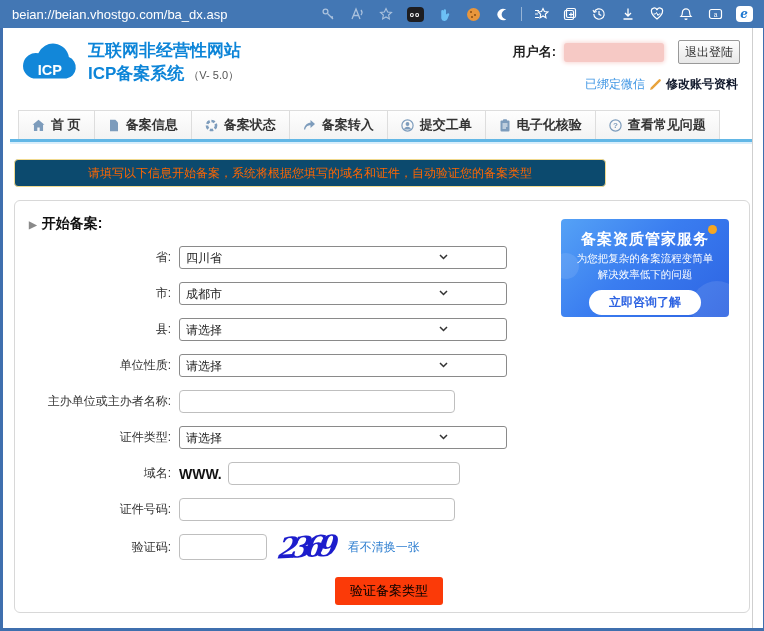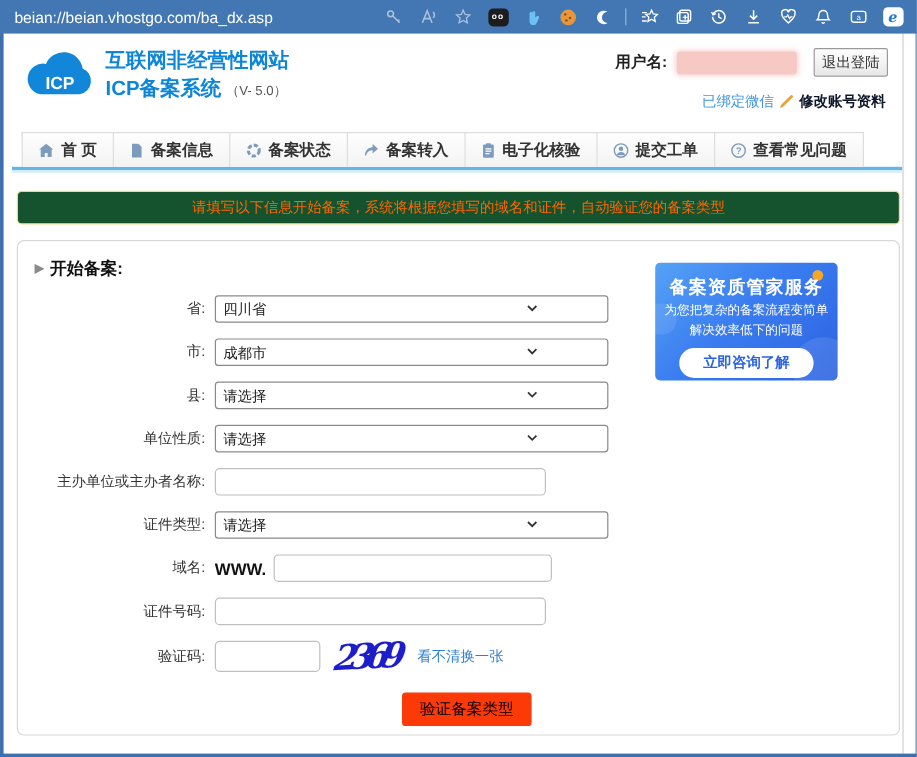--- a/index.html
+++ b/index.html
@@ -63,22 +63,22 @@
     background:linear-gradient(#fefefe,#f3f3f3); border-top:1px solid #ddd; border-left:1px solid #ddd;
     font-size:13px; color:#333; font-weight:bold; cursor:pointer; white-space:nowrap;
   }
   .tab:last-child { border-right:1px solid #ddd; }
   .tab .ticon { display:flex; }
   .nav-line1 { height:3px; background:#62b7e6; margin-left:10px; }
   .nav-line2 { height:2px; background:#d9eefb; margin-left:10px; }
 
   
   .notice {
-    margin:15px 2px 0 14px; width:736px; height:28px; line-height:26px;
-    background:#14532d; border:1px solid #f0d98f; border-radius:4px;
+    margin:15px 2px 0 14px; width:592px; height:28px; line-height:26px;
+    background:#0c4a6e; border:1px solid #f0d98f; border-radius:4px;
     text-align:center; color:#ff6600; font-size:12px;
   }
 
   
   .panel {
     position:relative; margin:13px 2px 0 14px; width:736px; height:413px;
     background:#fff; border:1px solid #d8d8d8; border-radius:6px; padding:14px 0 0 14px;
   }
   .ptitle { display:flex; align-items:center; gap:5px; font-size:14px; font-weight:bold; color:#111; }
   .parrow { color:#8a8a8a; font-size:10px; }
@@ -106,21 +106,21 @@
   }
   .refresh { margin-left:16px; color:#2f7fd0; font-size:12px; text-decoration:none; cursor:pointer; }
   .submit {
     display:block; margin:17px auto 0 auto; padding:5px 15px;
     background:#fb3a08; color:#000000; border:none; border-radius:3px; font-size:13px; cursor:pointer;
     font-family:"Liberation Sans", sans-serif;
   }
 
   
   .promo {
-    position:absolute; left:531px; top:18px; width:152px; height:98px; border-radius:4px;
+    position:absolute; left:546px; top:18px; width:168px; height:98px; border-radius:4px;
     background:linear-gradient(135deg,#55a2f6 0%, #3a7df0 45%, #2d63e2 100%);
     overflow:hidden; text-align:center; color:#fff;
   }
   .promo .dot { position:absolute; width:9px; height:9px; border-radius:50%; background:#f5a623; right:12px; top:6px; }
   .promo .bub1 { position:absolute; width:52px; height:52px; border-radius:50%; background:rgba(255,255,255,.10); right:-14px; bottom:-16px; }
   .promo .bub2 { position:absolute; width:26px; height:26px; border-radius:50%; background:rgba(255,255,255,.10); left:-8px; top:34px; }
   .ptit { margin-top:11px; font-size:15px; font-weight:bold; letter-spacing:1px; position:relative; }
   .pl1 { margin-top:3px; font-size:10.5px; position:relative; }
   .pl2 { margin-top:2px; font-size:10.5px; position:relative; }
   .pbtn {
@@ -281,37 +281,37 @@
     <div class="tab">
       <span class="ticon">
           <svg width="13" height="12" viewBox="0 0 13 12" fill="#7d9cbc">
             <path d="M1 10 C1.8 5 5.5 3.8 7.5 3.7 L7.5 1 L12 5 L7.5 9 L7.5 6.2 C5.5 6.2 3 6.8 2 11 Z"></path>
           </svg>
         </span>
       <span>备案转入</span>
     </div>
     <div class="tab">
       <span class="ticon">
+          <svg width="13" height="13" viewBox="0 0 13 13">
+            <circle cx="6.5" cy="6.5" r="5.6" fill="none" stroke="#7d9cbc" stroke-width="1.2"></circle>
+            <circle cx="6.5" cy="5" r="1.9" fill="#7d9cbc"></circle>
+            <path d="M3 10.4 a3.6 3.6 0 0 1 7 0 z" fill="#7d9cbc"></path>
+          </svg>
+        </span>
+      <span>提交工单</span>
+    </div>
+    <div class="tab">
+      <span class="ticon">
           <svg width="12" height="13" viewBox="0 0 12 13" fill="#7d9cbc">
             <rect x="1.5" y="1.5" width="9" height="11" rx="1"></rect>
             <rect x="4" y="0.3" width="4" height="2.4" rx="0.8" fill="#5d7f a3"></rect>
             <path d="M3.5 5 H8.5 M3.5 7 H8.5 M3.5 9 H7" stroke="#fff" stroke-width="1" fill="none"></path>
           </svg>
         </span>
       <span>电子化核验</span>
-    </div>
-    <div class="tab">
-      <span class="ticon">
-          <svg width="13" height="13" viewBox="0 0 13 13">
-            <circle cx="6.5" cy="6.5" r="5.6" fill="none" stroke="#7d9cbc" stroke-width="1.2"></circle>
-            <circle cx="6.5" cy="5" r="1.9" fill="#7d9cbc"></circle>
-            <path d="M3 10.4 a3.6 3.6 0 0 1 7 0 z" fill="#7d9cbc"></path>
-          </svg>
-        </span>
-      <span>提交工单</span>
     </div>
     <div class="tab">
       <span class="ticon">
           <svg width="13" height="13" viewBox="0 0 13 13">
             <circle cx="6.5" cy="6.5" r="5.6" fill="none" stroke="#7d9cbc" stroke-width="1.2"></circle>
             <text x="6.5" y="9.3" font-size="8" font-weight="bold" fill="#7d9cbc" text-anchor="middle" font-family="Liberation Sans, sans-serif">?</text>
           </svg>
         </span>
       <span>查看常见问题</span>
     </div>

